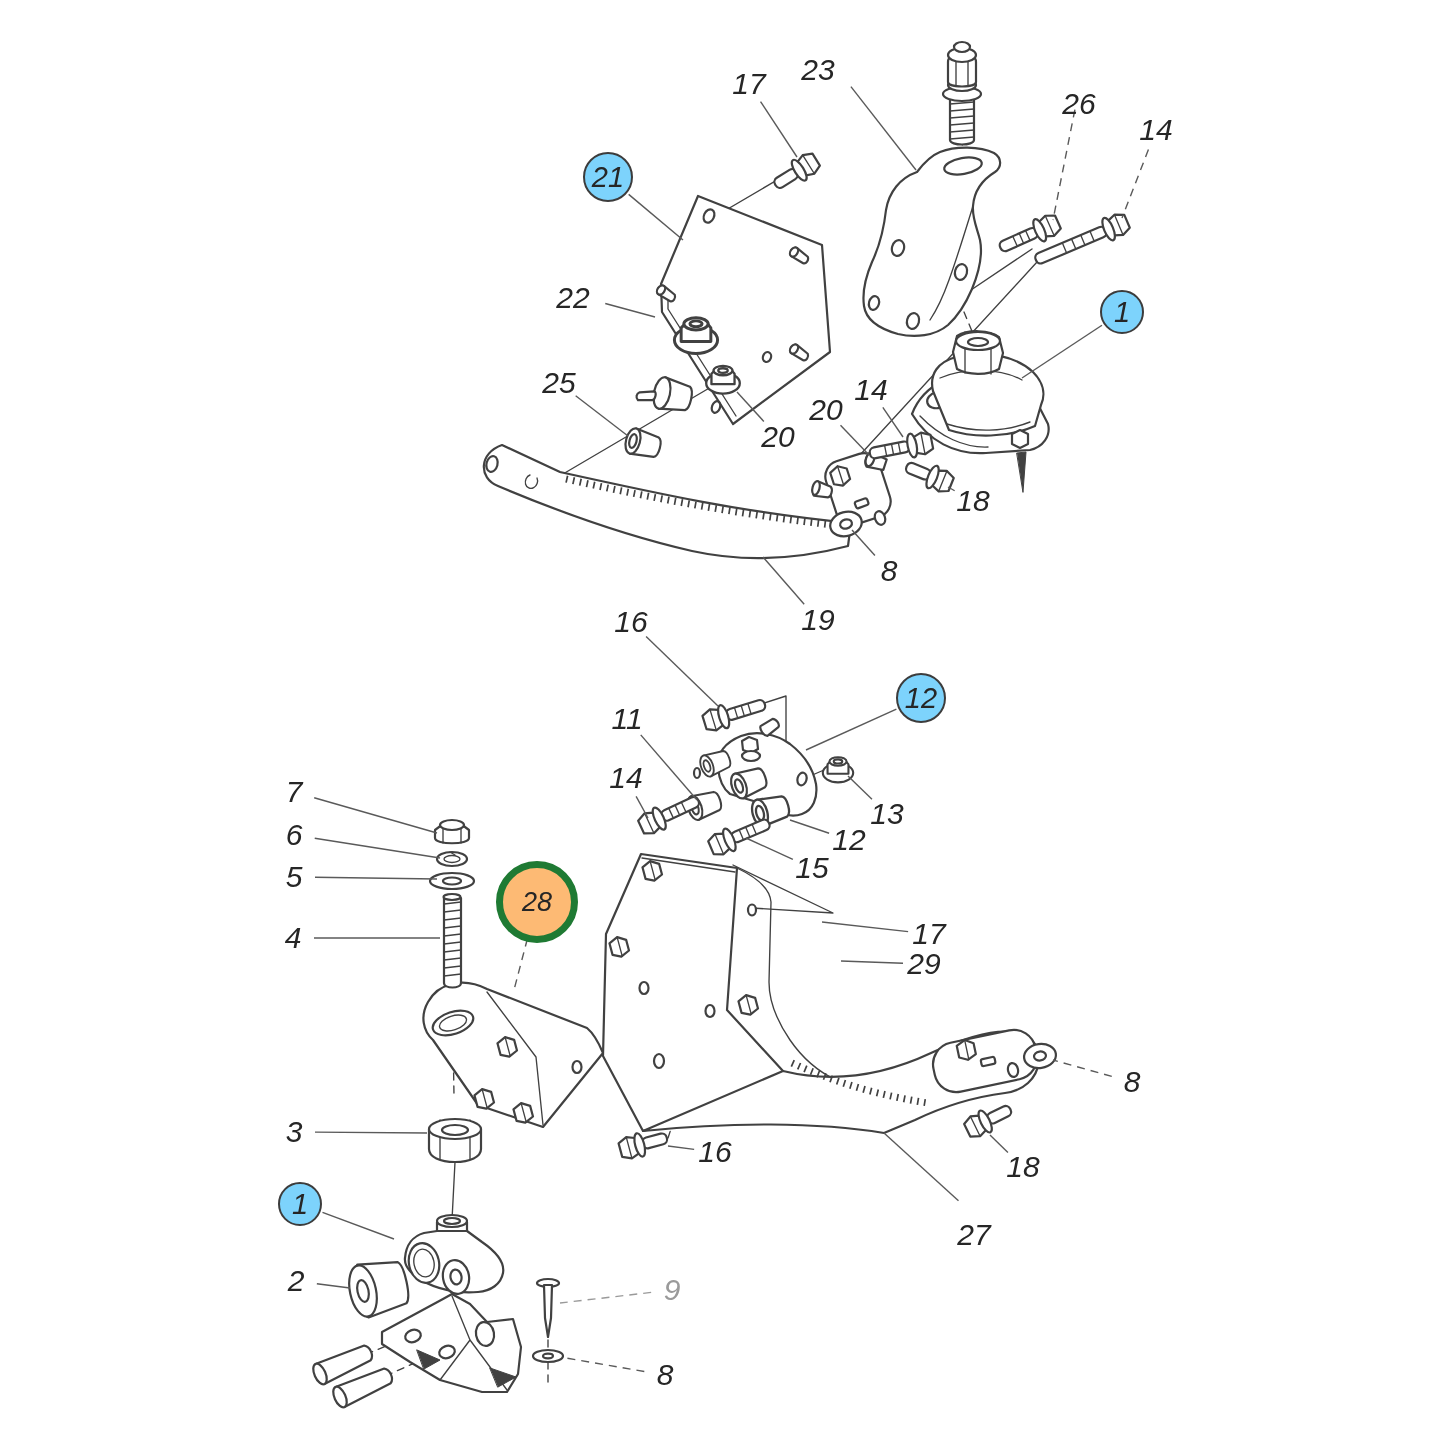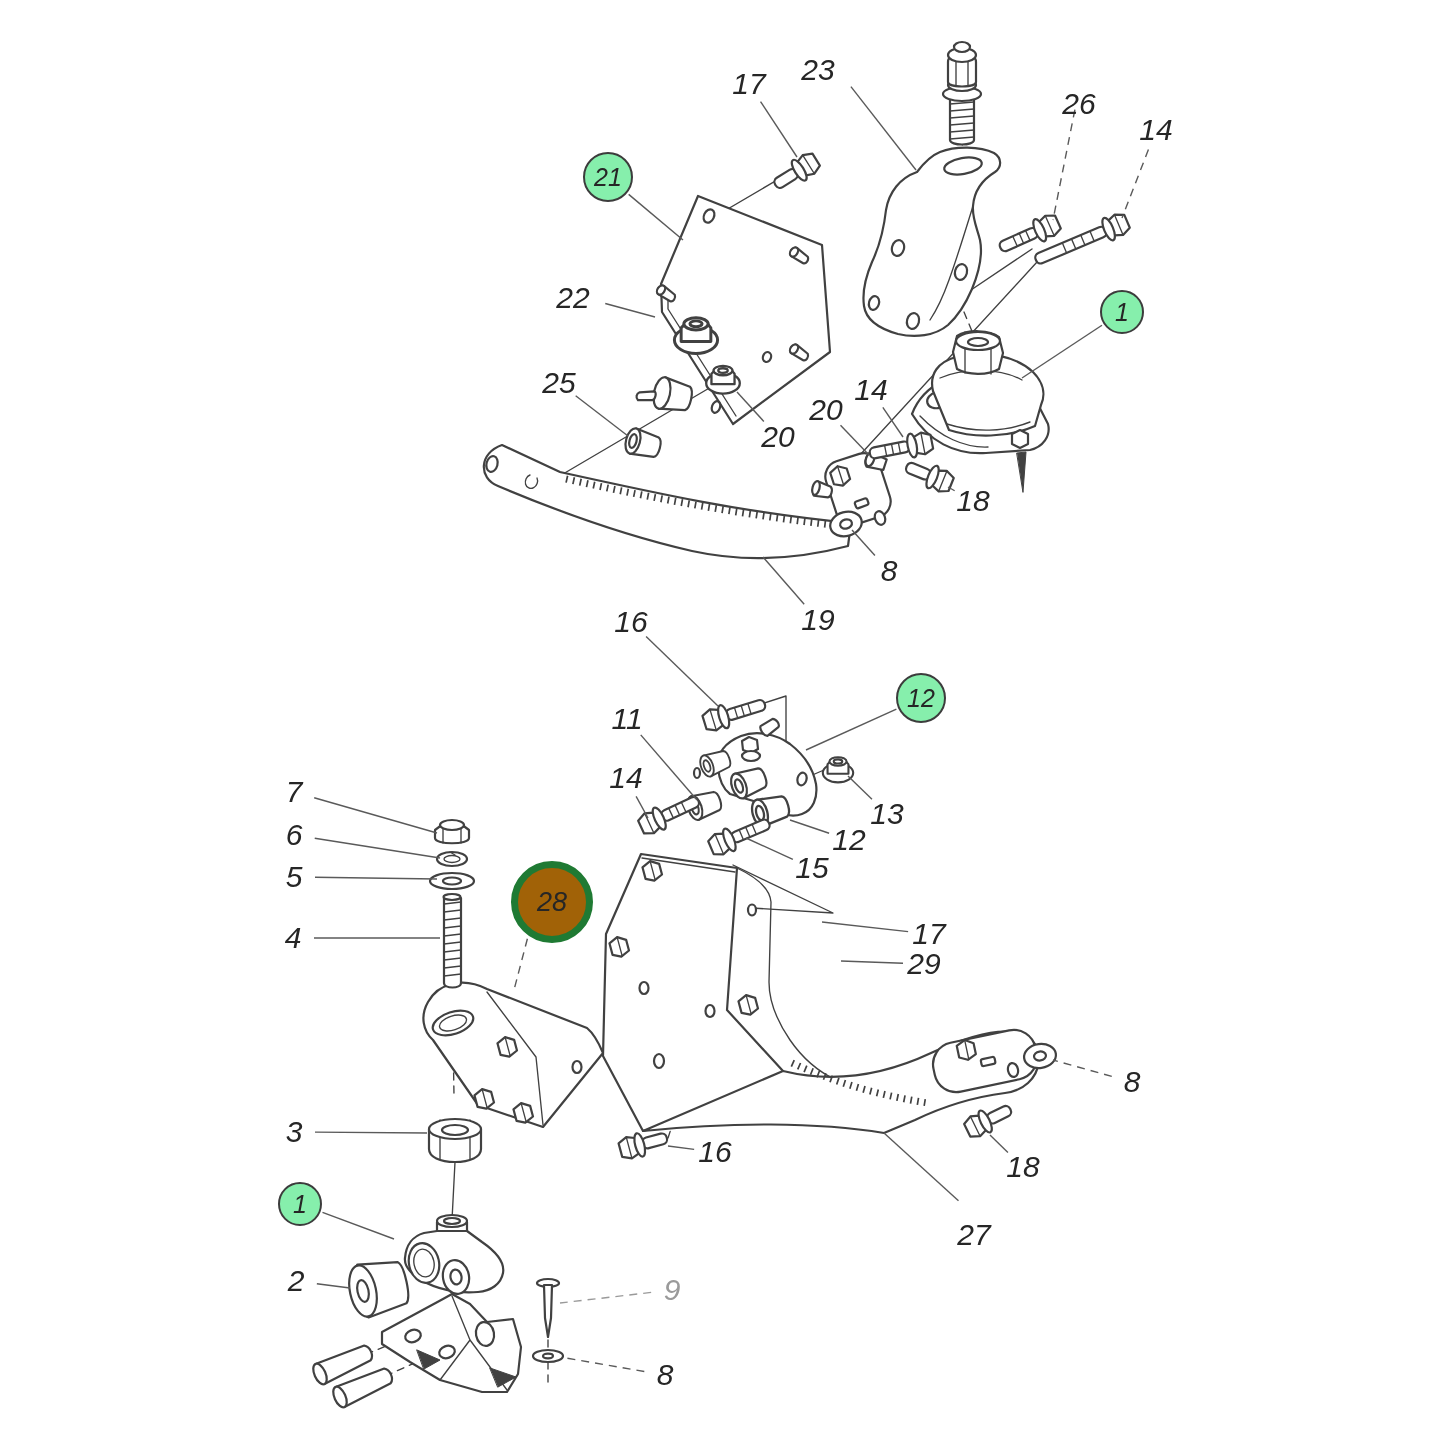--- a/index.html
+++ b/index.html
@@ -10,21 +10,21 @@
   #art path, #art rect, #art ellipse, #art circle, #art line{
     stroke:#414141;stroke-width:2.2;fill:#ffffff;stroke-linecap:round;stroke-linejoin:round;}
   #art .thin{stroke-width:1.35;fill:none;}
   #art .dash{stroke-dasharray:7 6;}
   #art .dark{fill:#414141;stroke:#414141;stroke-width:1;}
   #art .hatch{stroke-width:7;fill:none;stroke-dasharray:1.7 5.2;stroke-linecap:butt;}
   #label-layer{position:absolute;left:0;top:0;width:100%;height:100%;pointer-events:none;}
   .callout{position:absolute;transform:translate(-50%,-50%);color:#262626;
            font-size:30px;line-height:1;white-space:nowrap;font-style:italic;}
   .callout.circled{display:flex;align-items:center;justify-content:center;
-           background:#86efac;border:2.6px solid #3c3c3c;border-radius:50%;font-size:25px;}
+           background:#7dd3fc;border:2.6px solid #3c3c3c;border-radius:50%;font-size:29px;}
   .callout.highlight{display:flex;align-items:center;justify-content:center;
            border-radius:50%;font-size:27px;font-weight:normal;}
   .callout.muted{color:#9a9a9a;}
 </style>
 </head>
 <body>
 
 <div id="canvas">
 
 <svg id="art" width="1445" height="1445" viewBox="0 0 1445 1445">
@@ -472,21 +472,21 @@
       <div class="callout plain" style="left: 627px; top: 719px; color: rgb(38, 38, 38);">11</div>
       <div class="callout circled" style="left: 921px; top: 698px; color: rgb(38, 38, 38); height: 46px; width: 46px;">12</div>
       <div class="callout plain" style="left: 626px; top: 778px; color: rgb(38, 38, 38);">14</div>
       <div class="callout plain" style="left: 887px; top: 814px; color: rgb(38, 38, 38);">13</div>
       <div class="callout plain" style="left: 849px; top: 840px; color: rgb(38, 38, 38);">12</div>
       <div class="callout plain" style="left: 812px; top: 868px; color: rgb(38, 38, 38);">15</div>
       <div class="callout plain" style="left: 294px; top: 792px; color: rgb(38, 38, 38);">7</div>
       <div class="callout plain" style="left: 294px; top: 835px; color: rgb(38, 38, 38);">6</div>
       <div class="callout plain" style="left: 294px; top: 877px; color: rgb(38, 38, 38);">5</div>
       <div class="callout plain" style="left: 293px; top: 938px; color: rgb(38, 38, 38);">4</div>
-      <div class="callout highlight" style="left: 552px; top: 902px; color: rgb(38, 38, 38); height: 68px; width: 68px; border: 7px solid rgb(31, 122, 51); background: #a16207;">28</div>
+      <div class="callout highlight" style="left: 537px; top: 902px; color: rgb(38, 38, 38); height: 68px; width: 68px; border: 7px solid rgb(31, 122, 51); background: #fdba74;">28</div>
       <div class="callout plain" style="left: 929px; top: 934px; color: rgb(38, 38, 38);">17</div>
       <div class="callout plain" style="left: 924px; top: 964px; color: rgb(38, 38, 38);">29</div>
       <div class="callout plain" style="left: 1132px; top: 1082px; color: rgb(38, 38, 38);">8</div>
       <div class="callout plain" style="left: 294px; top: 1132px; color: rgb(38, 38, 38);">3</div>
       <div class="callout plain" style="left: 715px; top: 1152px; color: rgb(38, 38, 38);">16</div>
       <div class="callout plain" style="left: 1023px; top: 1167px; color: rgb(38, 38, 38);">18</div>
       <div class="callout plain" style="left: 974px; top: 1215px; color: rgb(38, 38, 38); margin-top: 20px;">27</div>
       <div class="callout circled" style="left: 300px; top: 1204px; color: rgb(38, 38, 38); height: 40px; width: 40px;">1</div>
       <div class="callout plain" style="left: 296px; top: 1281px; color: rgb(38, 38, 38);">2</div>
       <div class="callout muted" style="left: 672px; top: 1290px; color: rgb(154, 154, 154);">9</div>

